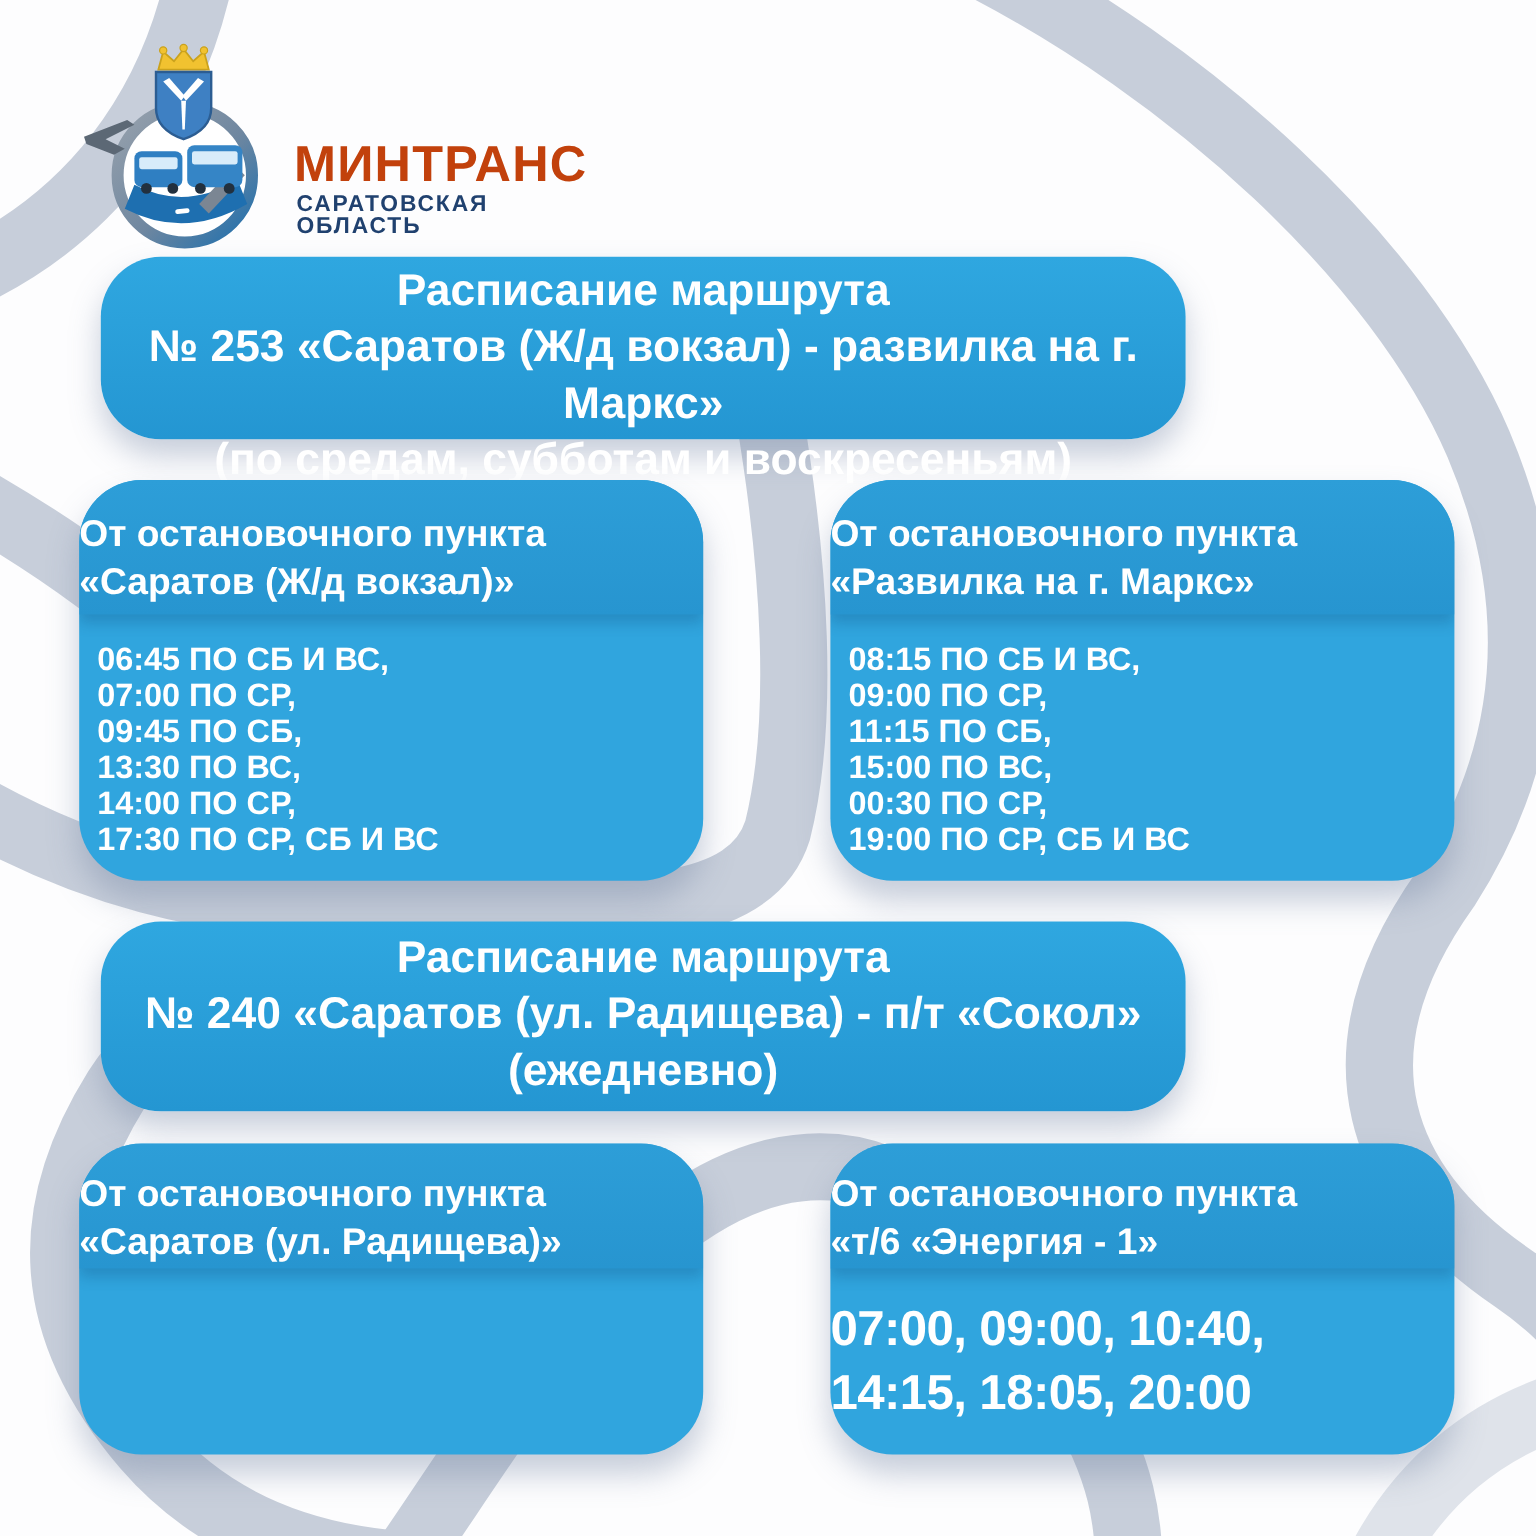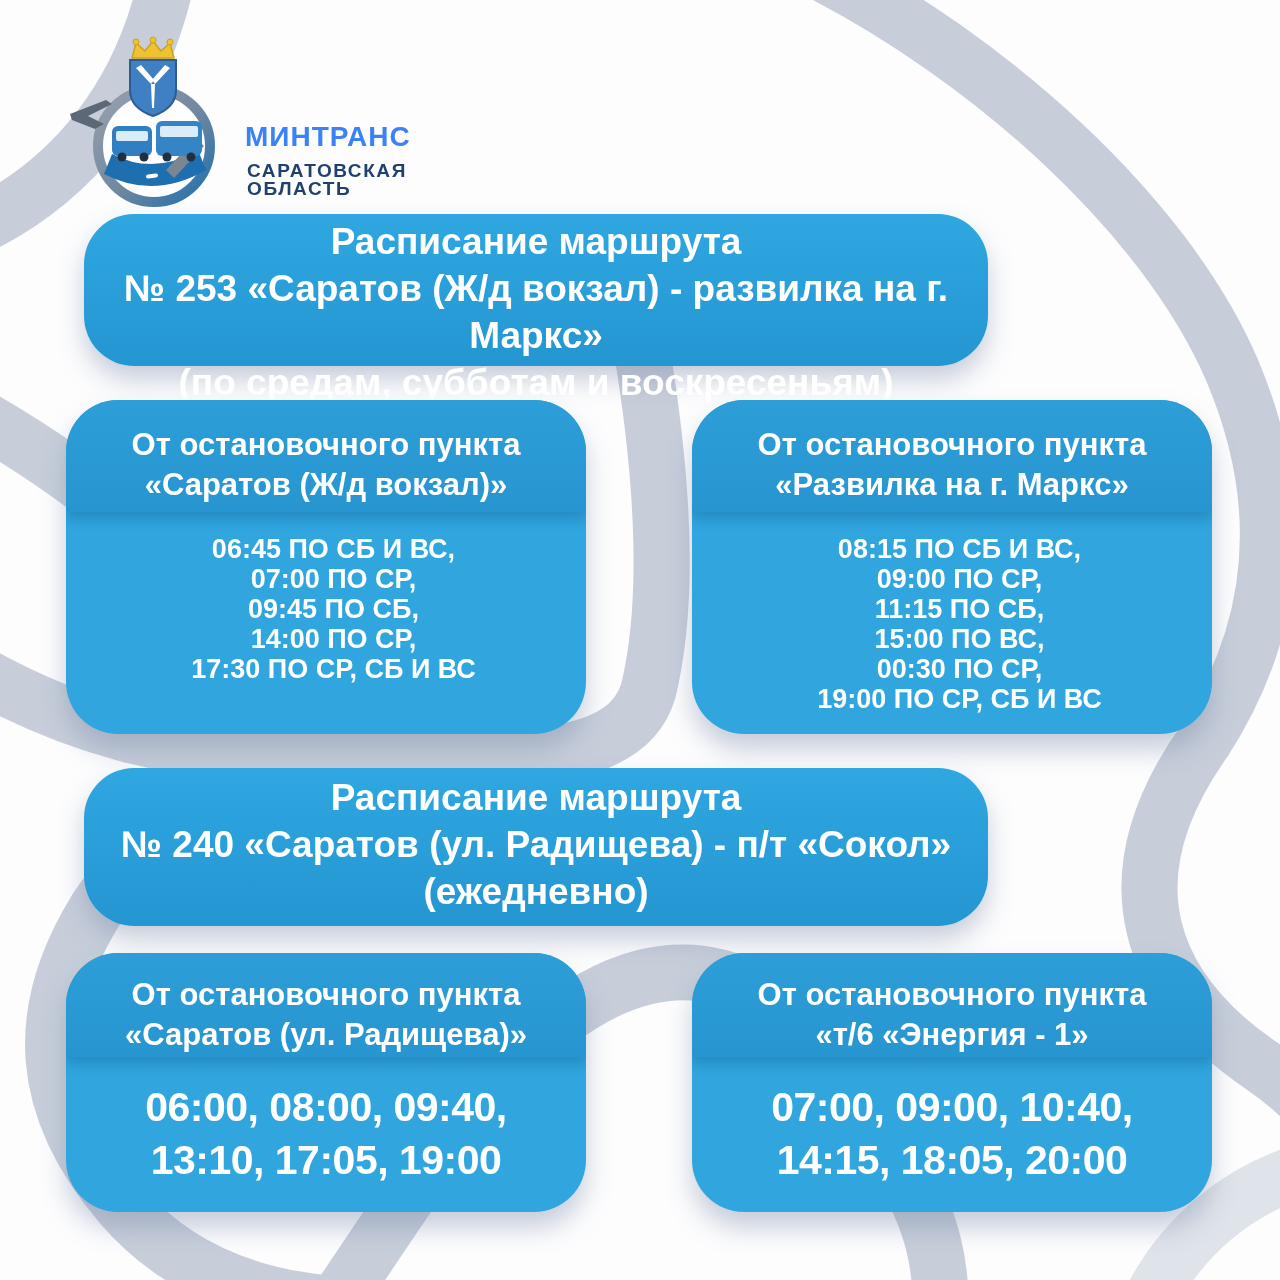--- a/index.html
+++ b/index.html
@@ -6,37 +6,37 @@
   .stage{
     position:relative;width:1280px;height:1280px;overflow:hidden;background:#fdfdfe;
     font-family:"Liberation Sans","DejaVu Sans",sans-serif;font-weight:700;
   }
   .bg{position:absolute;left:0;top:0;width:1280px;height:1280px;z-index:0;}
   .content{position:absolute;left:0;top:0;width:100%;height:100%;z-index:1;}
 
   
   .logo{position:absolute;left:40px;top:20px;width:430px;height:210px;}
   .emblem{position:absolute;left:14px;top:8px;width:310px;height:200px;}
-  .logo-title{position:absolute;left:205px;top:98px;font-size:28px;line-height:38px;
-    color:#3b82f6;letter-spacing:1px;}
+  .logo-title{position:absolute;left:205px;top:98px;font-size:42px;line-height:38px;
+    color:#c2410c;letter-spacing:1px;}
   .logo-subtitle{position:absolute;left:207px;top:142px;font-size:19px;line-height:18px;
     color:#20416f;letter-spacing:1.6px;}
 
   
   .banner{position:absolute;left:84px;width:904px;border-radius:50px;
     background:linear-gradient(180deg,#2fa7e0 0%,#2496d2 100%);
     box-shadow:0 14px 26px rgba(110,130,160,.38);
     color:#fff;text-align:center;}
   .banner .bl{font-size:37px;line-height:47px;}
   .banner1{top:214px;height:148px;padding-top:4px;}
   .banner2{top:768px;height:152px;padding-top:6px;}
 
   
   .card{position:absolute;width:520px;border-radius:52px;overflow:hidden;
-    background:#30a5de;box-shadow:0 16px 26px rgba(110,130,160,.38);color:#fff;text-align:center;}
+    background:#30a5de;box-shadow:0 16px 26px rgba(110,130,160,.38);color:#fff;}
   .c-left{left:66px;}
   .c-right{left:692px;}
   .row1{top:400px;height:334px;}
   .row2{top:953px;height:259px;}
   .card-header{position:relative;z-index:2;box-sizing:border-box;
     background:linear-gradient(180deg,#2d9ed8 0%,#2795d0 100%);
     box-shadow:0 7px 11px rgba(10,60,110,.24);}
   .row1 .card-header{height:112px;padding-top:25px;font-size:31px;line-height:40px;}
   .row2 .card-header{height:104px;padding-top:22px;font-size:31px;line-height:40px;}
   .card-body{position:relative;z-index:1;}
@@ -119,20 +119,21 @@
 
     <div class="card row1 c-left">
       <div class="card-header">
         <div>От остановочного пункта</div>
         <div>«Саратов (Ж/д вокзал)»</div>
       </div>
       <div class="card-body">
         <div>06:45 ПО СБ И ВС,</div>
         <div>07:00 ПО СР,</div>
         <div>09:45 ПО СБ,</div>
+        <div>13:30 ПО ВС,</div>
         <div>14:00 ПО СР,</div>
         <div>17:30 ПО СР, СБ И ВС</div>
       </div>
     </div>
 
     <div class="card row1 c-right">
       <div class="card-header">
         <div>От остановочного пункта</div>
         <div>«Развилка на г. Маркс»</div>
       </div>
@@ -150,24 +151,20 @@
       <div class="bl">Расписание маршрута</div>
       <div class="bl">№ 240 «Саратов (ул. Радищева) - п/т «Сокол»</div>
       <div class="bl">(ежедневно)</div>
     </div>
 
     <div class="card row2 c-left">
       <div class="card-header">
         <div>От остановочного пункта</div>
         <div>«Саратов (ул. Радищева)»</div>
       </div>
-      <div class="card-body">
-        <div>06:00, 08:00, 09:40,</div>
-        <div>13:10, 17:05, 19:00</div>
-      </div>
     </div>
 
     <div class="card row2 c-right">
       <div class="card-header">
         <div>От остановочного пункта</div>
         <div>«т/6 «Энергия - 1»</div>
       </div>
       <div class="card-body">
         <div>07:00, 09:00, 10:40,</div>
         <div>14:15, 18:05, 20:00</div>

